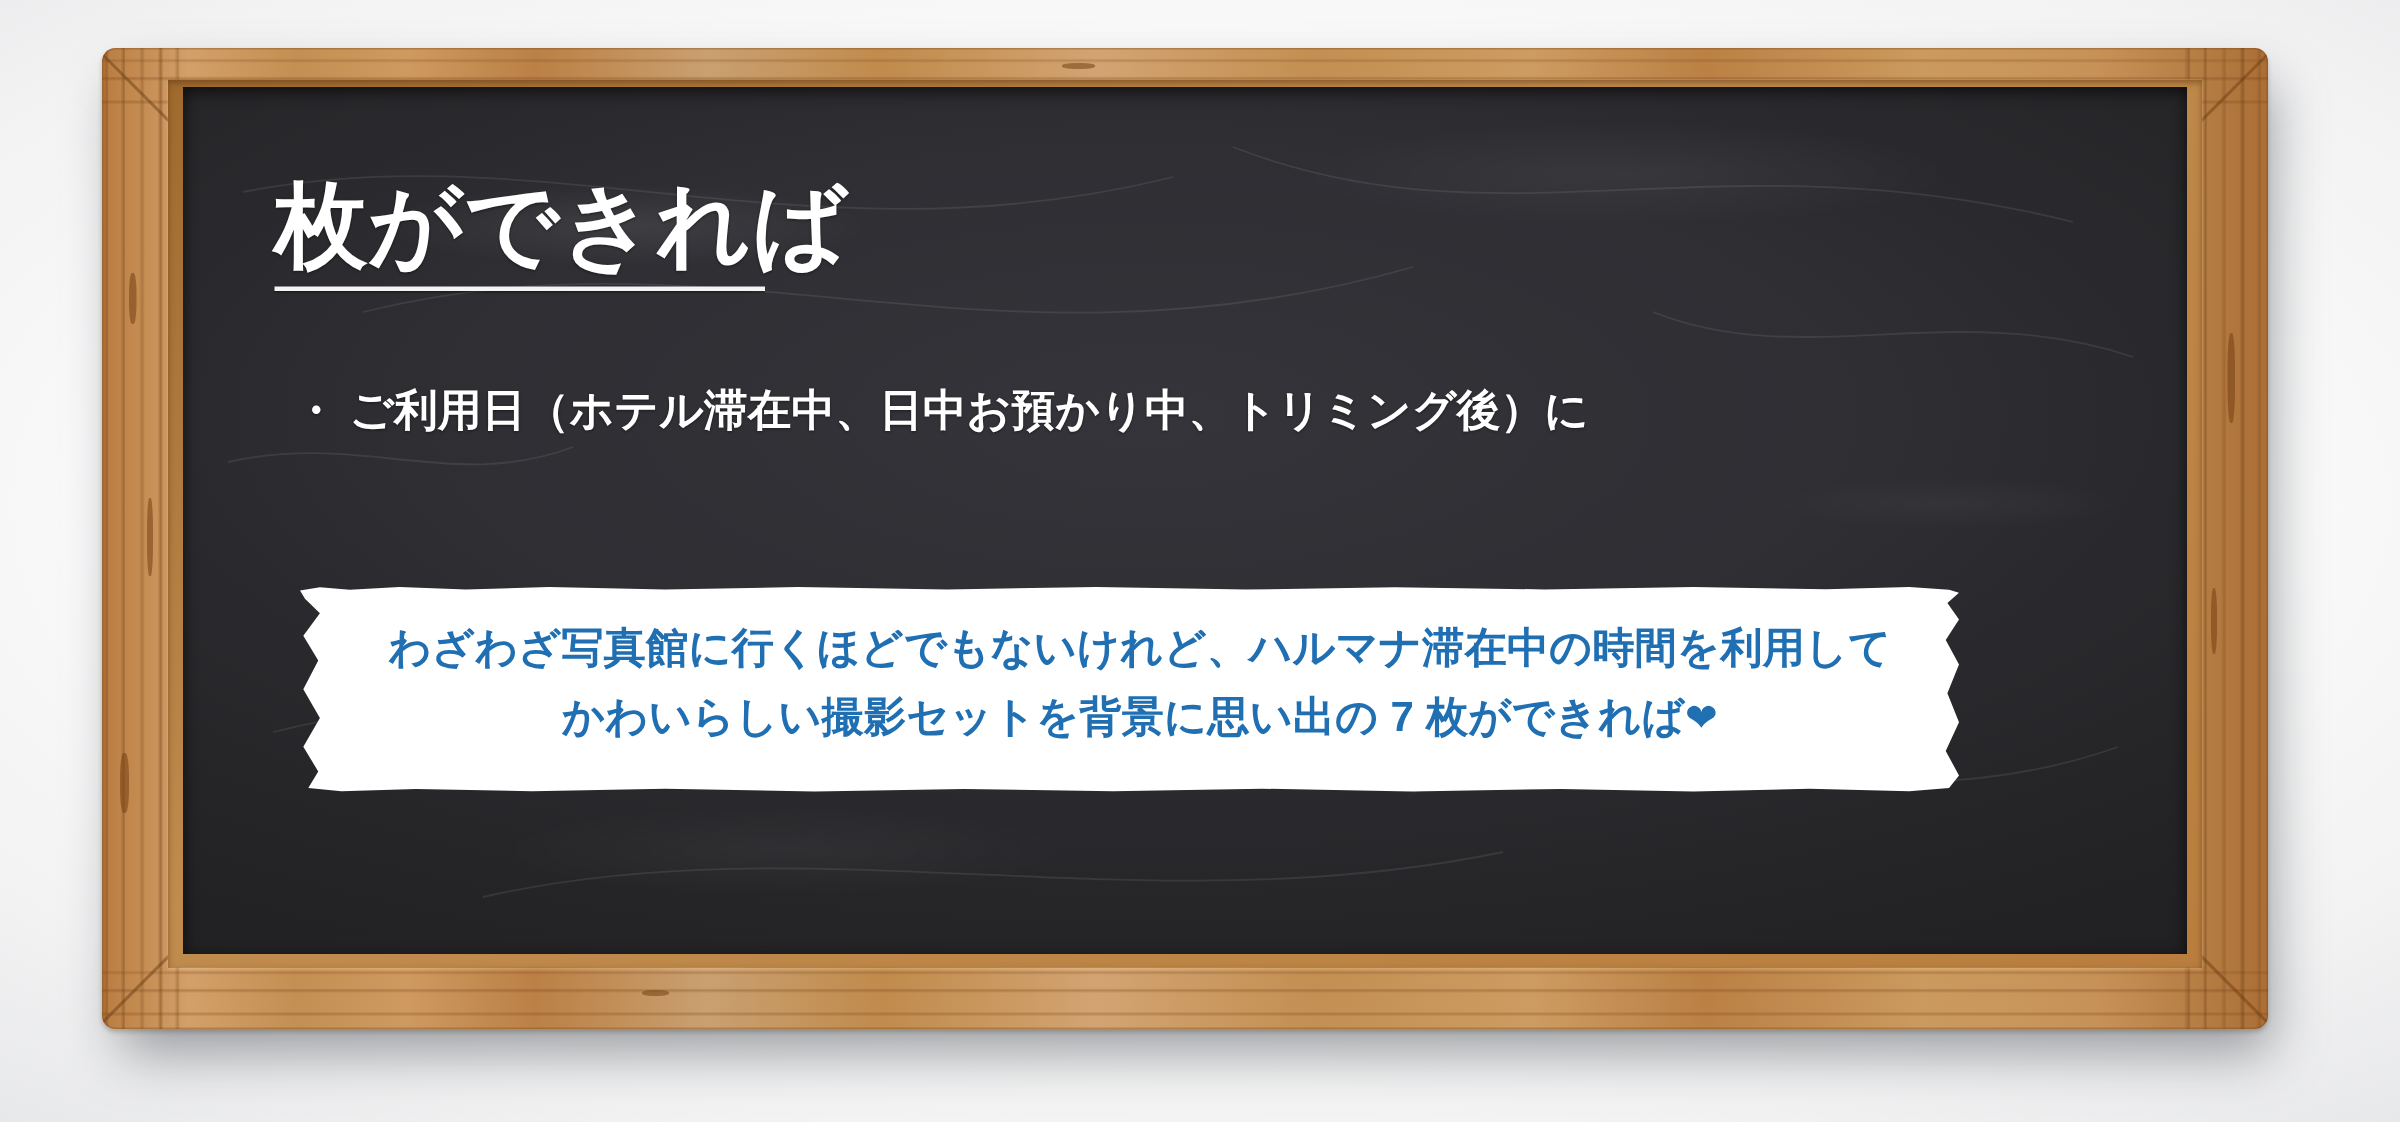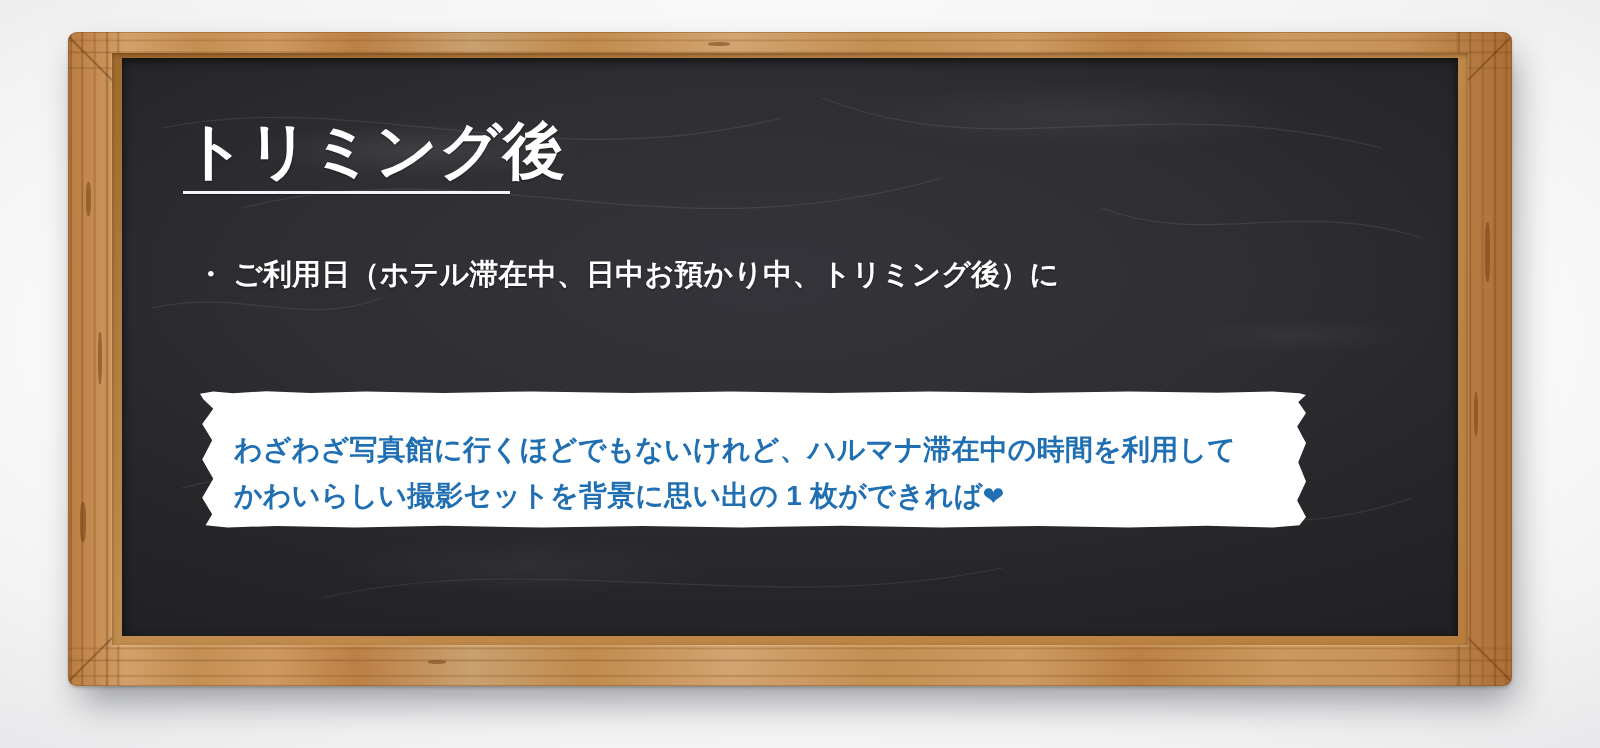--- a/index.html
+++ b/index.html
@@ -251,22 +251,23 @@
       58% 98.4%, 49% 99.6%, 40% 98.5%, 31% 99.7%, 22% 98.4%,
       14% 99.6%, 7% 98.5%, 2.5% 99.6%, 0.5% 98%,
       1.1% 90%, 0.2% 78%, 1.2% 64%, 0.2% 50%, 1.1% 36%,
       0.2% 24%, 1.2% 13%, 0.3% 6%
     );
     z-index: -1;
   }
   .callout-text {
     position: absolute;
     left: 34px;
-    top: 36px;
+    top: 18px;
     right: 20px;
+    text-align: center;
   }
   .callout-text .line {
     font-size: 28px;
     line-height: 46px;
     font-weight: 700;
     color: #1f6fb2;
     letter-spacing: 0.2px;
     white-space: nowrap;
   }
   .heart {
@@ -315,33 +316,33 @@
           <path d="M820 470 C 980 420, 1120 500, 1290 440"></path>
           <path d="M200 540 C 420 490, 640 560, 880 510"></path>
           <path d="M980 150 C 1080 190, 1180 140, 1300 180"></path>
           <path d="M30 250 C 120 230, 180 270, 260 240"></path>
         </g>
       </svg>
     </div>
   </div>
 
   <div class="title-wrap">
-    <h1 class="slide-title">トリミング後</h1>
+    <h1 class="slide-title">枚ができれば</h1>
     <div class="title-rule"></div>
   </div>
 
   <div class="bullet-block">
     <span class="bullet-mark">・</span>
     <div class="bullet-lines">
       <div class="line">ご利用日（ホテル滞在中、日中お預かり中、トリミング後）に</div>
     </div>
   </div>
 
   <div class="callout">
     <div class="paper-edge"></div>
     <div class="paper"></div>
     <div class="callout-text">
       <div class="line">わざわざ写真館に行くほどでもないけれど、ハルマナ滞在中の時間を利用して</div>
-      <div class="line"><span>かわいらしい撮影セットを背景に思い出の 1 枚ができれば</span><span class="heart">❤</span></div>
+      <div class="line"><span>かわいらしい撮影セットを背景に思い出の 7 枚ができれば</span><span class="heart">❤</span></div>
     </div>
   </div>
 
 </div>
 
 </body></html>

